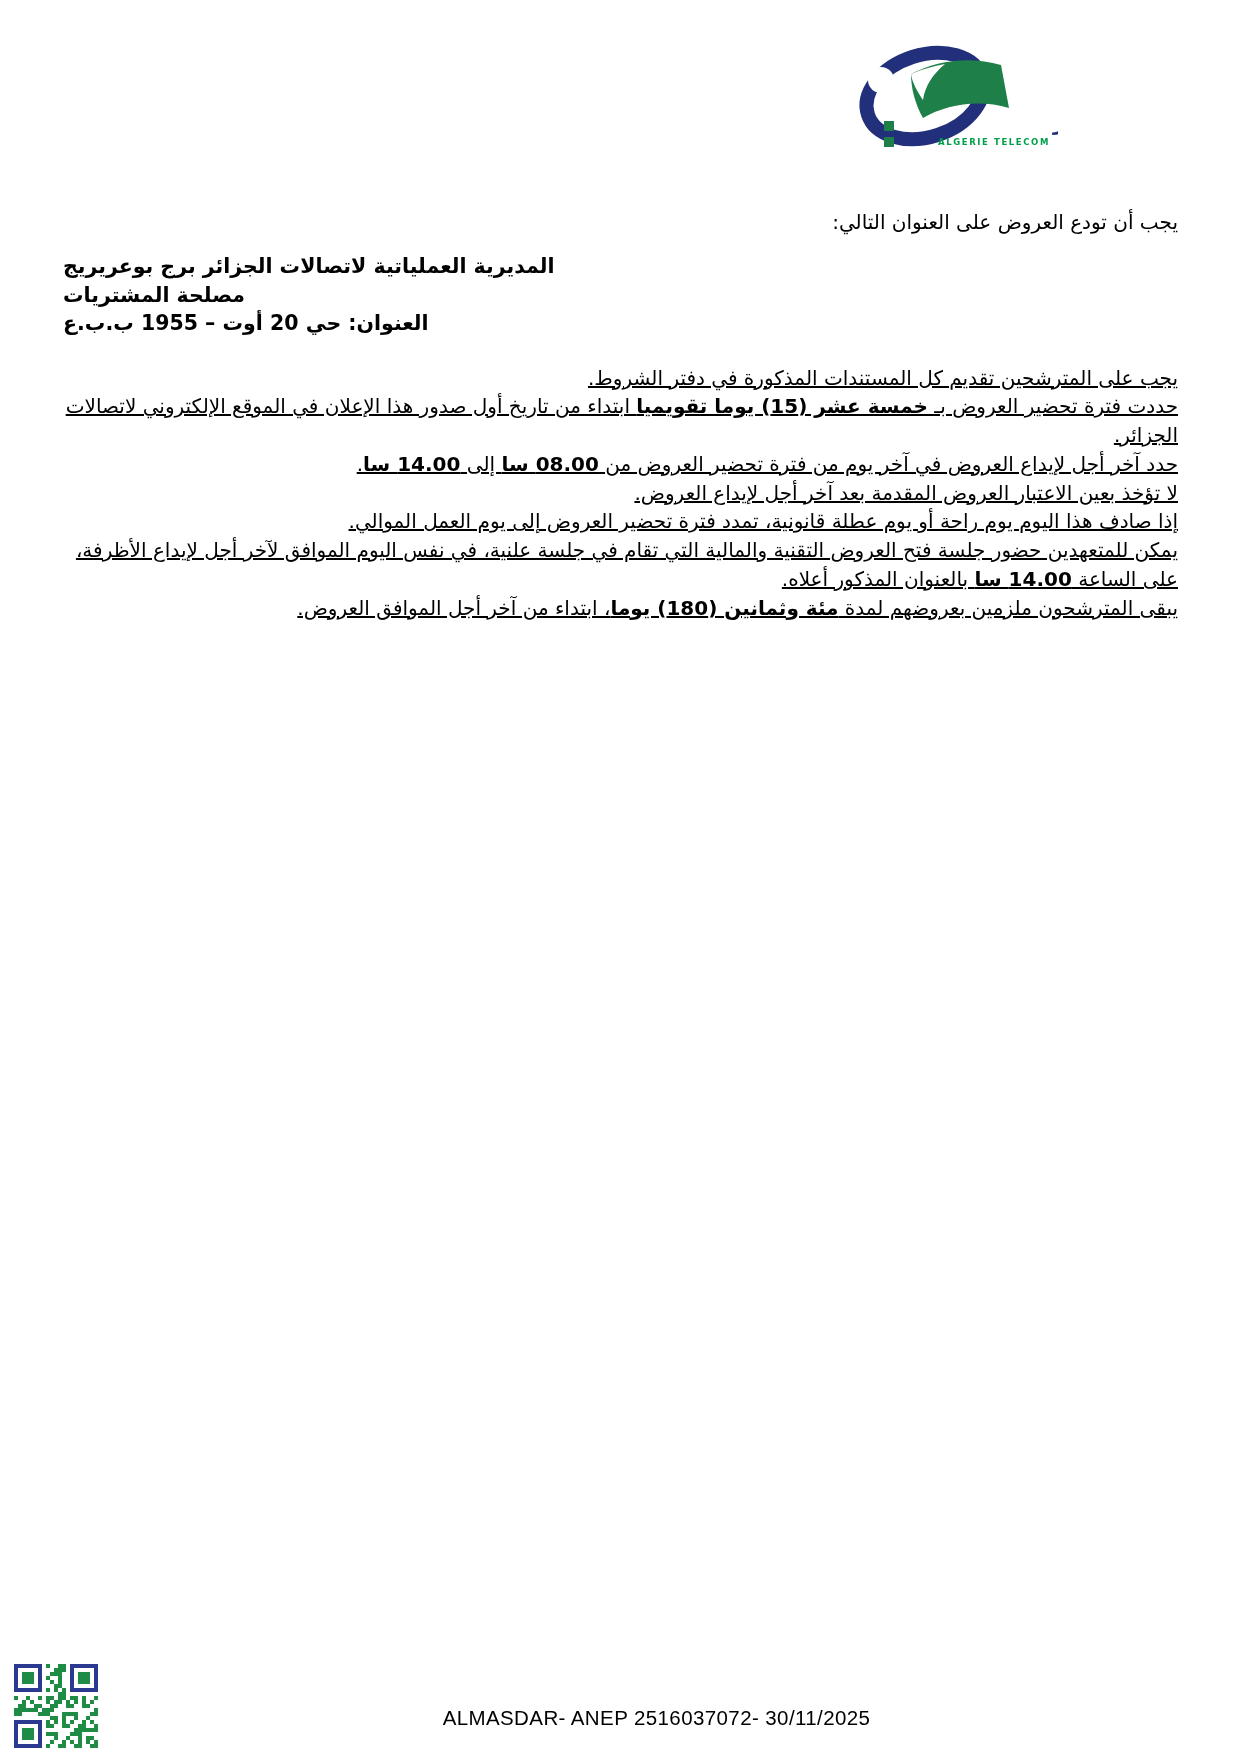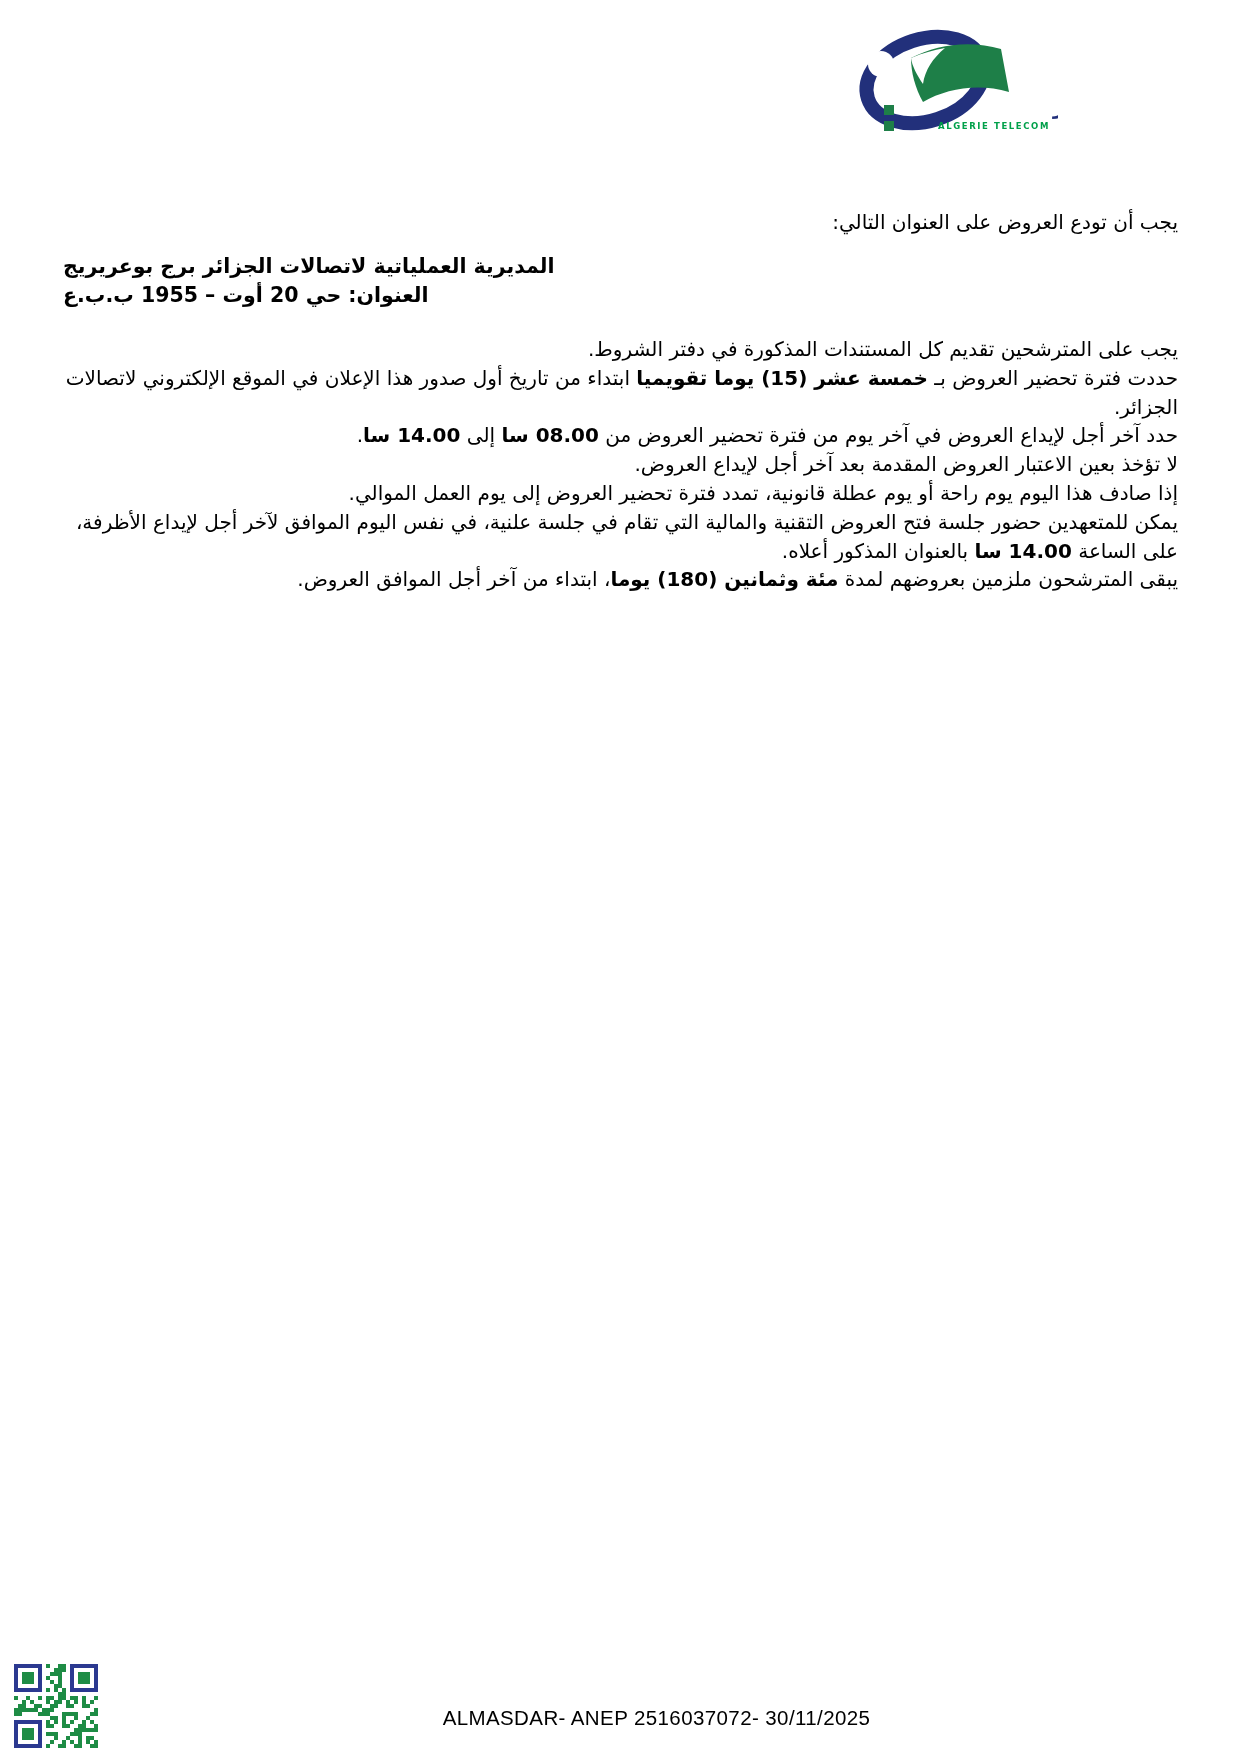--- a/index.html
+++ b/index.html
@@ -7,38 +7,38 @@
   html,body{background:#ffffff}
   .page{
     position:relative;
     width:1241px;height:1755px;
     background:#ffffff;
     overflow:hidden;
     color:#000;
     font-family:"DejaVu Sans",sans-serif;
   }
   
-  .logo{position:absolute;left:853px;top:26px;width:205px;height:116px}
+  .logo{position:absolute;left:853px;top:42px;width:205px;height:116px}
   
   .content{position:absolute;inset:0;direction:rtl}
   .intro{
     margin:208px 63px 16px 63px;
     text-align:right;
     font-size:20px;line-height:28px;
   }
   .addr{
     margin:10px 164px 0 63px;
     text-align:left;
     font-weight:bold;
     font-size:20.5px;line-height:28.5px;
   }
   .bodytxt{
     margin:26px 63px 8px 63px;
     text-align:right;
-    font-size:20px;line-height:28.8px;
+    font-size:20px;line-height:28.8px;text-decoration:underline;
   }
   .bodytxt p{margin:0}
   .b{font-weight:bold}
   
   .qr{position:absolute;left:14px;top:1664px;width:84px;height:88px;overflow:hidden}
   
   .footer{
     position:absolute;top:1706px;left:0;width:100%;
     text-align:center;direction:ltr;
     font-family:"Liberation Sans",sans-serif;
@@ -69,20 +69,21 @@
 
       <text x="200" y="88" text-anchor="end" direction="rtl" font-family="DejaVu Sans, sans-serif" font-size="21" font-weight="bold" fill="#22307b">إتصالات الجزائر</text>
       <text x="197" y="103" text-anchor="end" font-family="DejaVu Sans, sans-serif" font-size="8.5" font-weight="bold" letter-spacing="1.6" fill="#00a04a">ALGERIE TELECOM</text>
     </svg>
   </div>
 
   <div class="content">
     <div class="intro">يجب أن تودع العروض على العنوان التالي:</div>
     <div class="addr">
         <div>المديرية العملياتية لاتصالات الجزائر برج بوعريريج</div>
+        <div>مصلحة المشتريات</div>
         <div>العنوان: حي 20 أوت – 1955 ب.ب.ع</div>
       </div>
     <div class="bodytxt">
         <p><span>يجب على المترشحين تقديم كل المستندات المذكورة في دفتر الشروط.</span></p>
         <p><span>حددت فترة تحضير العروض بـ </span><span class="b">خمسة عشر (15) يوما تقويميا</span><span> ابتداء من تاريخ أول صدور هذا الإعلان في الموقع الإلكتروني لاتصالات الجزائر.</span></p>
         <p><span>حدد آخر أجل لإيداع العروض في آخر يوم من فترة تحضير العروض من </span><span class="b">08.00 سا</span><span> إلى </span><span class="b">14.00 سا</span><span>.</span></p>
         <p><span>لا تؤخذ بعين الاعتبار العروض المقدمة بعد آخر أجل لإيداع العروض.</span></p>
         <p><span>إذا صادف هذا اليوم يوم راحة أو يوم عطلة قانونية، تمدد فترة تحضير العروض إلى يوم العمل الموالي.</span></p>
         <p><span>يمكن للمتعهدين حضور جلسة فتح العروض التقنية والمالية التي تقام في جلسة علنية، في نفس اليوم الموافق لآخر أجل لإيداع الأظرفة، على الساعة </span><span class="b">14.00 سا</span><span> بالعنوان المذكور أعلاه.</span></p>
         <p><span>يبقى المترشحون ملزمين بعروضهم لمدة </span><span class="b">مئة وثمانين (180) يوما</span><span>، ابتداء من آخر أجل الموافق العروض.</span></p>

